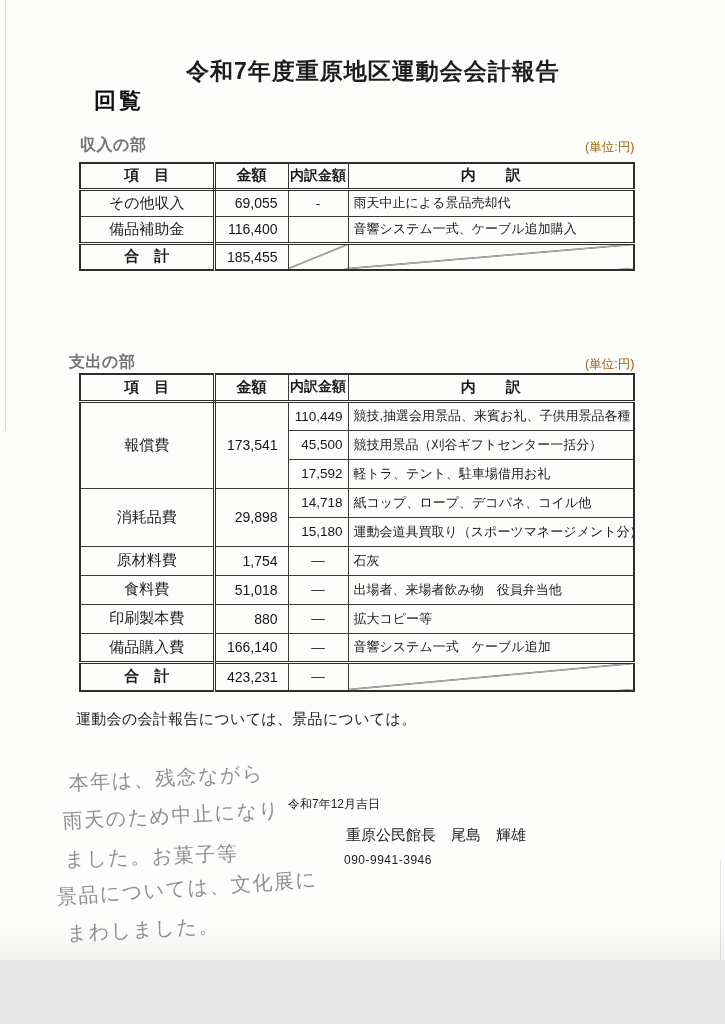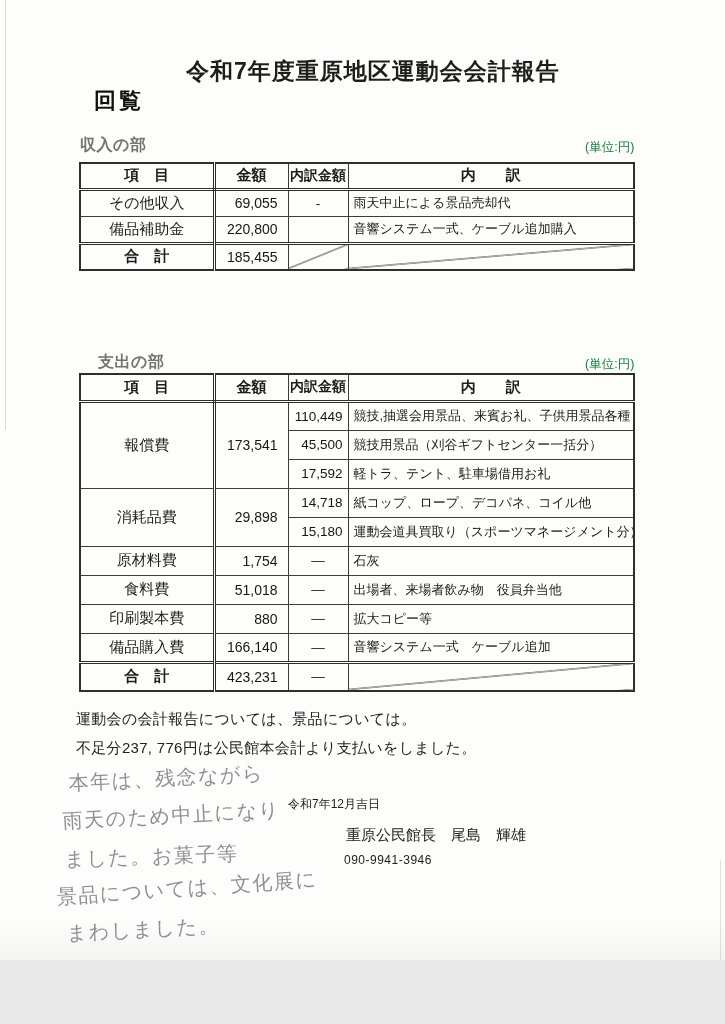--- a/index.html
+++ b/index.html
@@ -38,21 +38,21 @@
     position: absolute; left: 94px; top: 86px;
     font-size: 22px; font-weight: 700; letter-spacing: 3px; color: #111;
   }
 
   .section-label {
     position: absolute;
     font-size: 16px; font-weight: 700; color: #737373; letter-spacing: 0.5px;
   }
   .unit-label {
     position: absolute;
-    font-size: 12.5px; color: #15803d;
+    font-size: 12.5px; color: #a16207;
   }
 
   table.acct {
     position: absolute;
     left: 79px;
     width: 556px;
     border-collapse: collapse;
     table-layout: fixed;
     border: 2.5px solid #2e2e2c;
     background: transparent;
@@ -140,34 +140,34 @@
         <th>内　　訳</th>
       </tr>
       <tr>
         <td class="item">その他収入</td>
         <td class="amount">69,055</td>
         <td class="bamt center">-</td>
         <td class="detail">雨天中止による景品売却代</td>
       </tr>
       <tr>
         <td class="item">備品補助金</td>
-        <td class="amount">220,800</td>
+        <td class="amount">116,400</td>
         <td class="bamt center"></td>
         <td class="detail">音響システム一式、ケーブル追加購入</td>
       </tr>
       <tr class="total-row">
         <td class="item total-label">合　計</td>
         <td class="amount">185,455</td>
         <td class="diag"></td>
         <td class="diag"></td>
       </tr>
     </tbody>
   </table>
 
-  <div class="section-label" style="left:98px; top:352px;font-family:Liberation Serif, serif;">支出の部</div>
+  <div class="section-label" style="left:69px; top:352px;font-family:Liberation Serif, serif;">支出の部</div>
   <div class="unit-label" style="left:585px; top:356px;">(単位:円)</div>
 
   <table class="acct expense" style="top:373px;">
     <colgroup>
         <col class="c-item">
         <col class="c-amt">
         <col class="c-bamt">
         <col>
       </colgroup>
     <tbody>
@@ -232,21 +232,20 @@
       <tr class="total-row">
         <td class="item total-label">合　計</td>
         <td class="amount">423,231</td>
         <td class="bamt center">—</td>
         <td class="diag"></td>
       </tr>
     </tbody>
   </table>
 
   <div class="note-line" style="top:710px;">運動会の会計報告については、景品については。</div>
-  <div class="note-line" style="top:739px;">不足分237, 776円は公民館本会計より支払いをしました。</div>
 
   <div class="hand" style="left:68px; top:770px; transform:rotate(-3deg);">本年は、残念ながら</div>
   <div class="hand" style="left:62px; top:808px; transform:rotate(-3deg);">雨天のため中止になり</div>
   <div class="hand" style="left:64px; top:846px; transform:rotate(-2deg);">ました。お菓子等</div>
   <div class="hand" style="left:56px; top:884px; transform:rotate(-4deg);">景品については、文化展に</div>
   <div class="hand" style="left:66px; top:920px; transform:rotate(-3deg);">まわしました。</div>
 
   <div class="sig-line" style="left:288px; top:796px; font-size:12px;">令和7年12月吉日</div>
   <div class="sig-line" style="left:346px; top:826px; font-size:15px;">重原公民館長　尾島　輝雄</div>
   <div class="sig-line" style="left:344px; top:853px; font-size:12px; letter-spacing:0.5px;">090-9941-3946</div>

